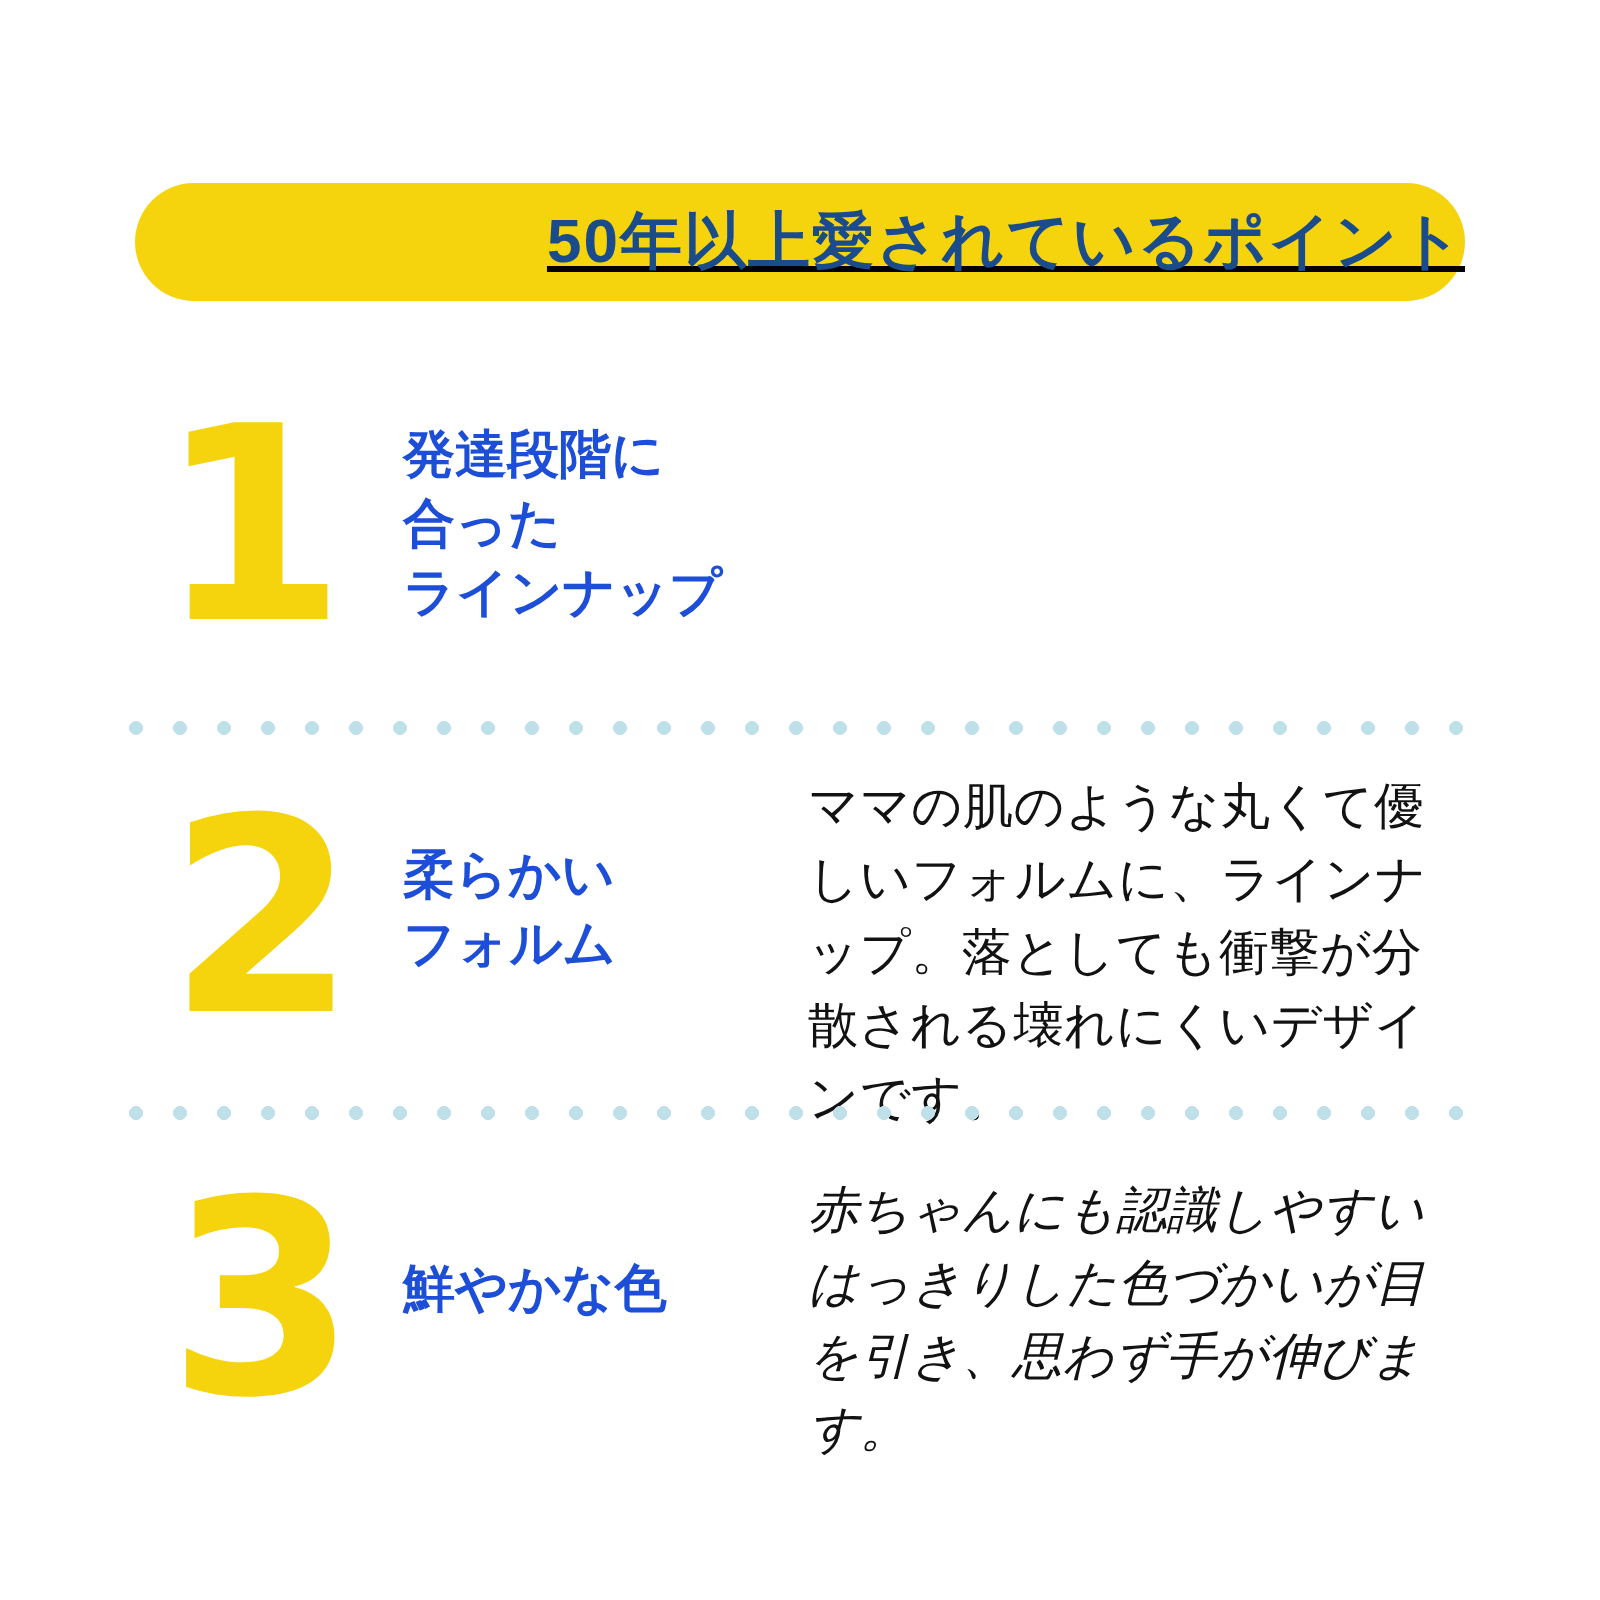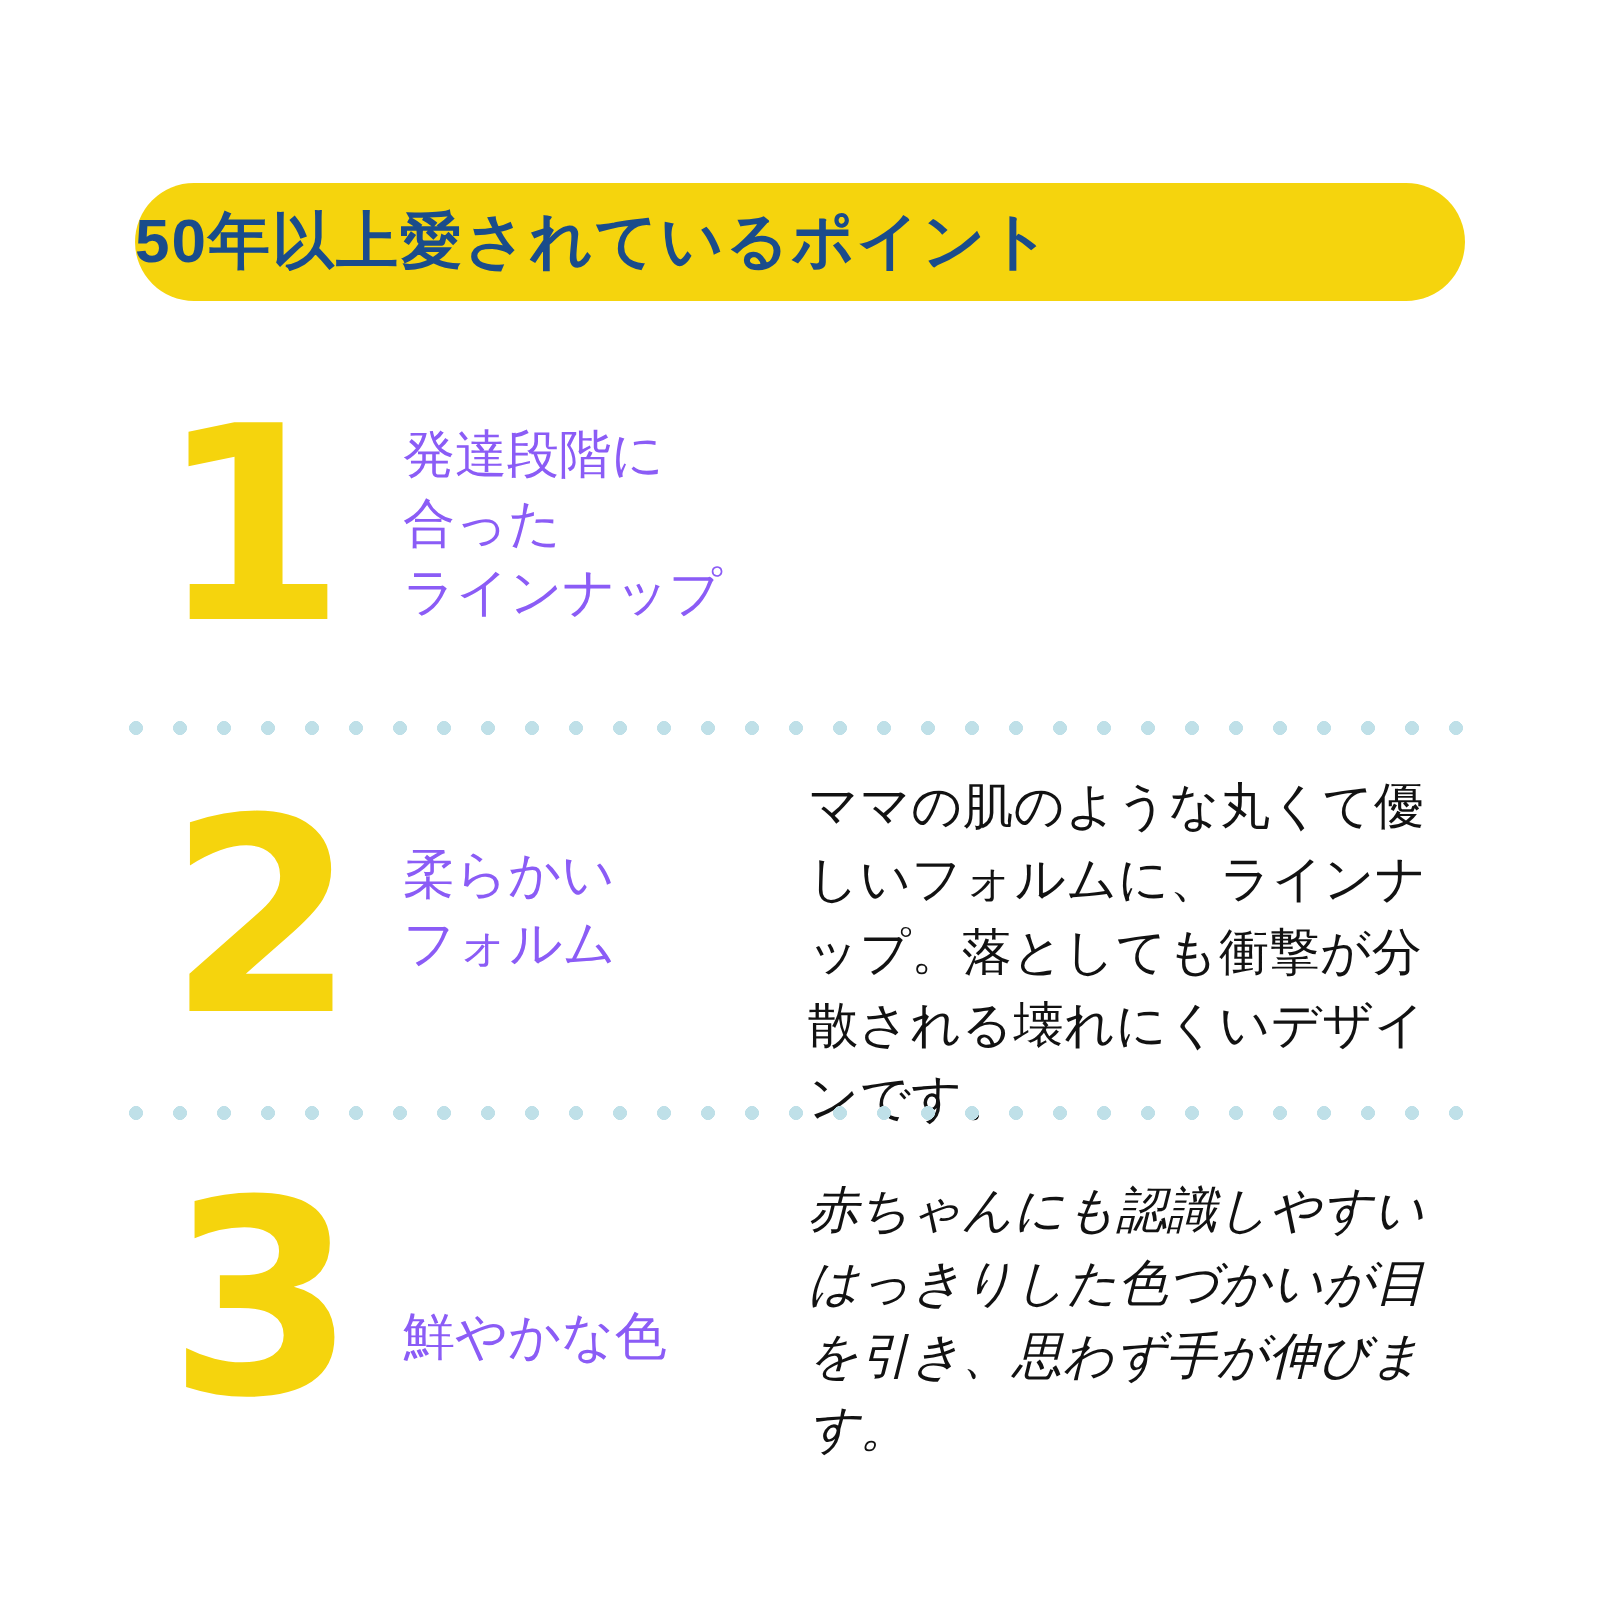--- a/index.html
+++ b/index.html
@@ -26,22 +26,23 @@
   .header-pill {
     position: absolute;
     left: 135px;
     top: 183px;
     width: 1330px;
     height: 118px;
     background: #F5D40D;
     border-radius: 59px;
     display: flex;
     align-items: center;
-    justify-content: flex-start;
+    justify-content: flex-end;
     box-sizing: border-box;
+    text-decoration: underline;
   }
   .header-title {
     font-size: 62px;
     font-weight: 700;
     color: #1A4C8B;
     letter-spacing: 2px;
     line-height: 1;
     white-space: nowrap;
     transform: translateY(-1px);
   }
@@ -71,29 +72,29 @@
     font-family: "DejaVu Sans", "Liberation Sans", sans-serif;
   }
   #row-1 .numeral { left: 150px; top: 8px; }
   #row-2 .numeral { left: 160px; top: 14px; }
   #row-3 .numeral { left: 160px; top: 12px; }
 
   .heading {
     position: absolute;
     left: 403px;
     width: 390px;
-    color: #8b5cf6;
+    color: #1d4ed8;
     font-size: 52px;
-    font-weight: 400;
+    font-weight: 700;
     line-height: 1.33;
     letter-spacing: 0px;
   }
   #row-1 .heading { top: 28px; }
   #row-2 .heading { top: 62px; }
-  #row-3 .heading { top: 92px; margin-top: 48px; }
+  #row-3 .heading { top: 92px; }
 
   .body-text {
     position: absolute;
     left: 808px;
     width: 660px;
     color: #121212;
     font-size: 50px;
     font-weight: 400;
     line-height: 1.46;
     letter-spacing: 0.5px;

